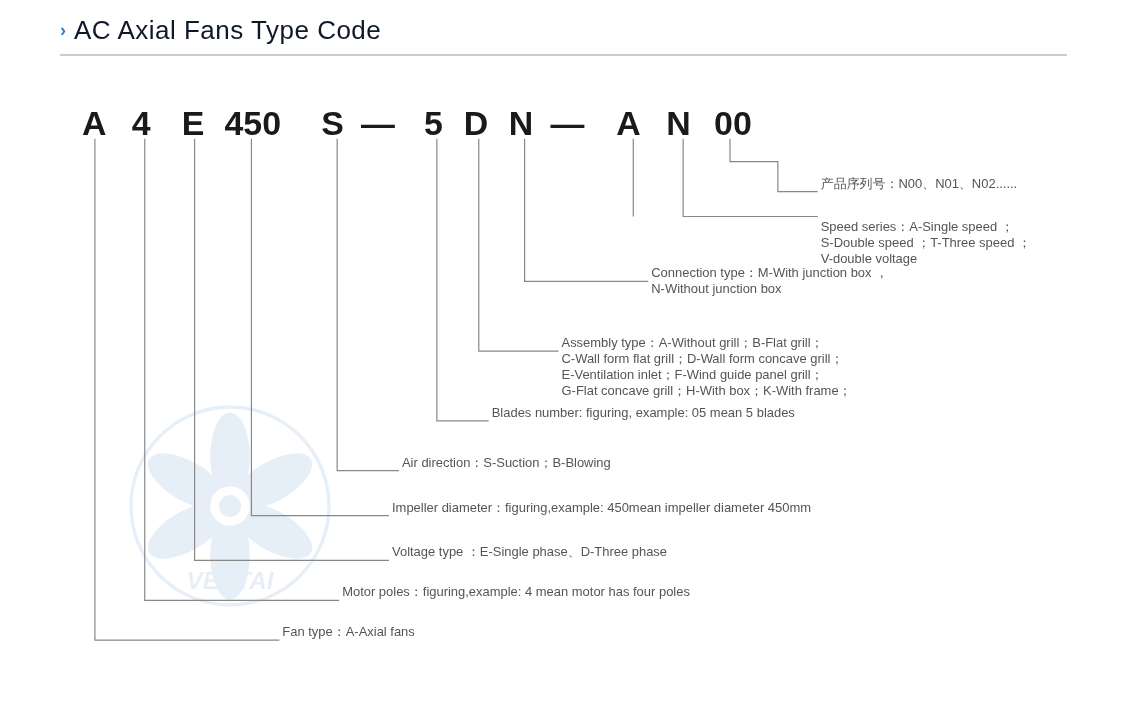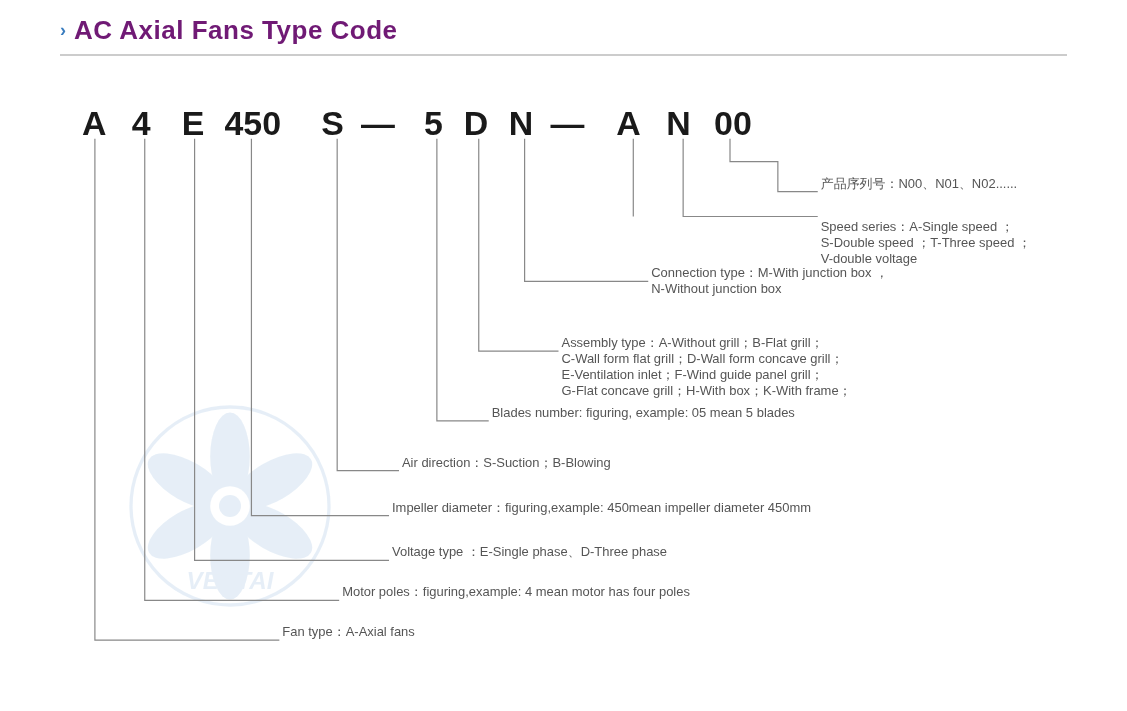--- a/index.html
+++ b/index.html
@@ -29,22 +29,22 @@
 
     .header-chevron {
       color: #3a7dbf;
       font-size: 18px;
       margin-right: 8px;
       font-weight: bold;
     }
 
     .header-title {
       font-size: 26px;
-      font-weight: bold;
-      color: #701a75;
+      font-weight: normal;
+      color: #0f172a;
       letter-spacing: 0.5px;
     }
 
     .diagram-area {
       position: relative;
       width: 100%;
       height: 600px;
     }
 
     

